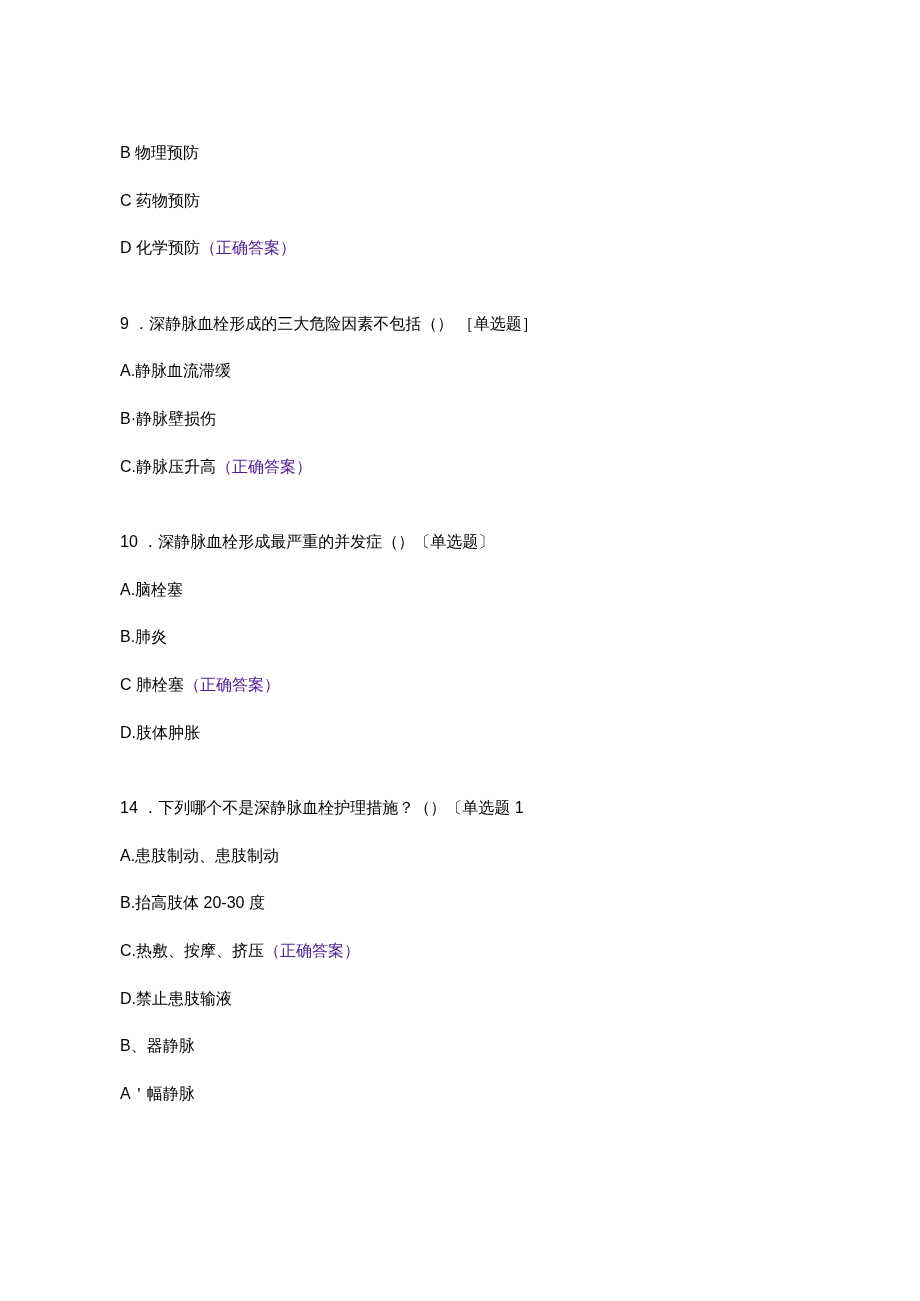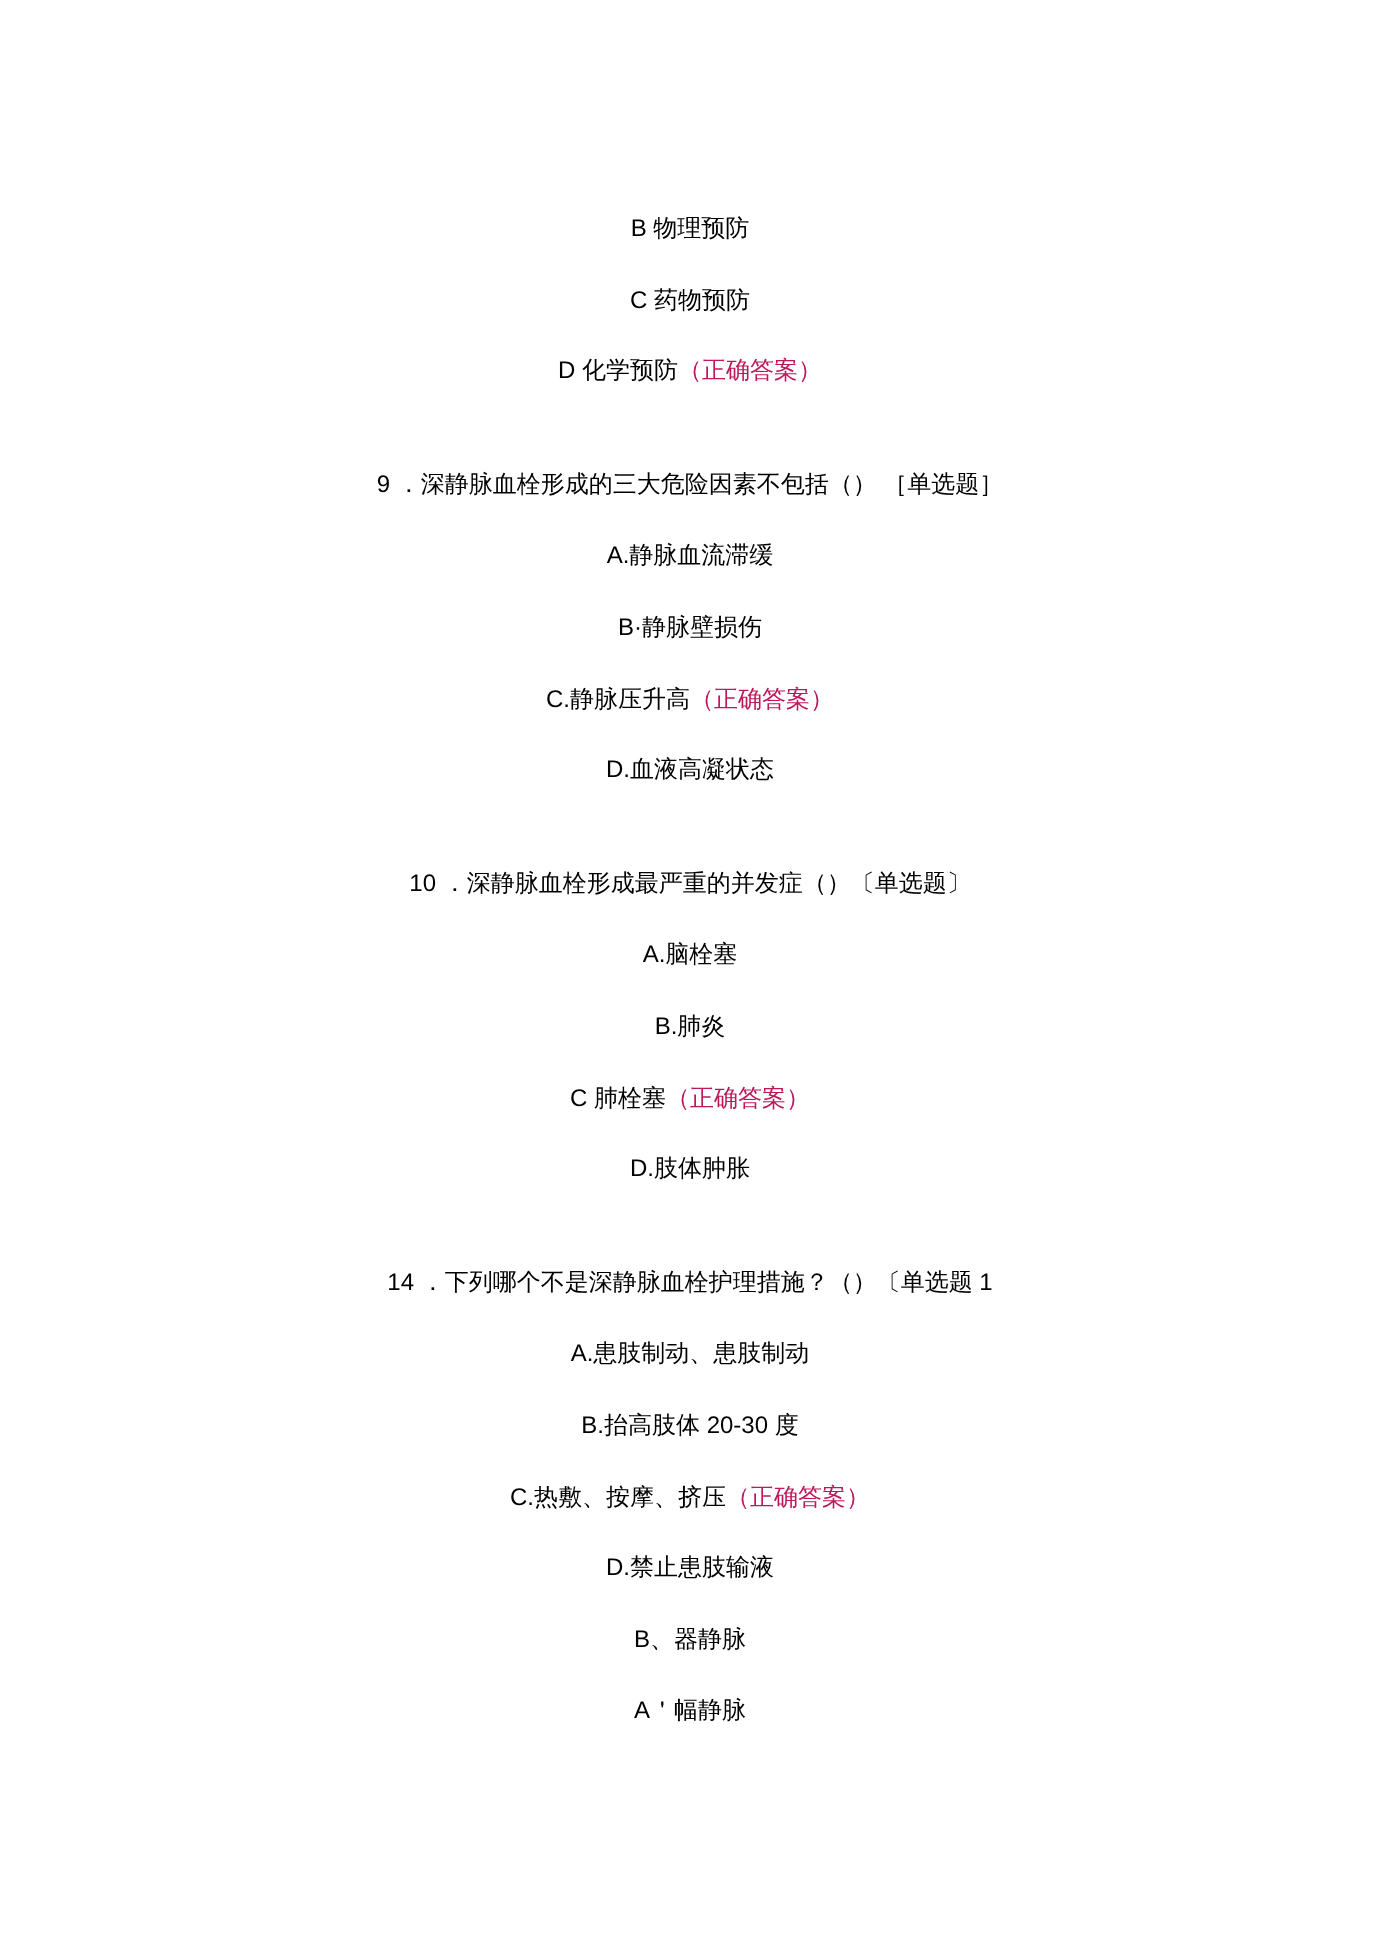--- a/index.html
+++ b/index.html
@@ -1,51 +1,49 @@
 <!DOCTYPE html>
 <html><head>
   <meta charset="utf-8">
   <style>
     * {
       margin: 0;
       padding: 0;
       box-sizing: border-box;
-      text-align: center;
     }
     body {
       font-family: "Microsoft YaHei", "PingFang SC", sans-serif;
       background: #ffffff;
       width: 920px;
       padding: 140px 120px 80px 120px;
       font-size: 16px;
       line-height: 1.6;
       color: #000000;
     }
     .line {
       margin-bottom: 22px;
     }
     .question-start {
       margin-top: 50px;
     }
     .correct-answer {
-      color: #be185d;
+      color: #4c1d95;
     }
   </style>
 </head>
 <body>
 
 <div id="content">
     <div class="line"><span>B 物理预防</span></div>
     <div class="line"><span>C 药物预防</span></div>
     <div class="line"><span>D 化学预防</span><span class="correct-answer">（正确答案）</span></div>
     <div class="line question-start"><span>9 ．深静脉血栓形成的三大危险因素不包括（） ［单选题］</span></div>
     <div class="line"><span>A.静脉血流滞缓</span></div>
     <div class="line"><span>B·静脉壁损伤</span></div>
     <div class="line"><span>C.静脉压升高</span><span class="correct-answer">（正确答案）</span></div>
-    <div class="line"><span>D.血液高凝状态</span></div>
     <div class="line question-start"><span>10 ．深静脉血栓形成最严重的并发症（）〔单选题〕</span></div>
     <div class="line"><span>A.脑栓塞</span></div>
     <div class="line"><span>B.肺炎</span></div>
     <div class="line"><span>C 肺栓塞</span><span class="correct-answer">（正确答案）</span></div>
     <div class="line"><span>D.肢体肿胀</span></div>
     <div class="line question-start"><span>14 ．下列哪个不是深静脉血栓护理措施？（）〔单选题 1</span></div>
     <div class="line"><span>A.患肢制动、患肢制动</span></div>
     <div class="line"><span>B.抬高肢体 20-30 度</span></div>
     <div class="line"><span>C.热敷、按摩、挤压</span><span class="correct-answer">（正确答案）</span></div>
     <div class="line"><span>D.禁止患肢输液</span></div>

